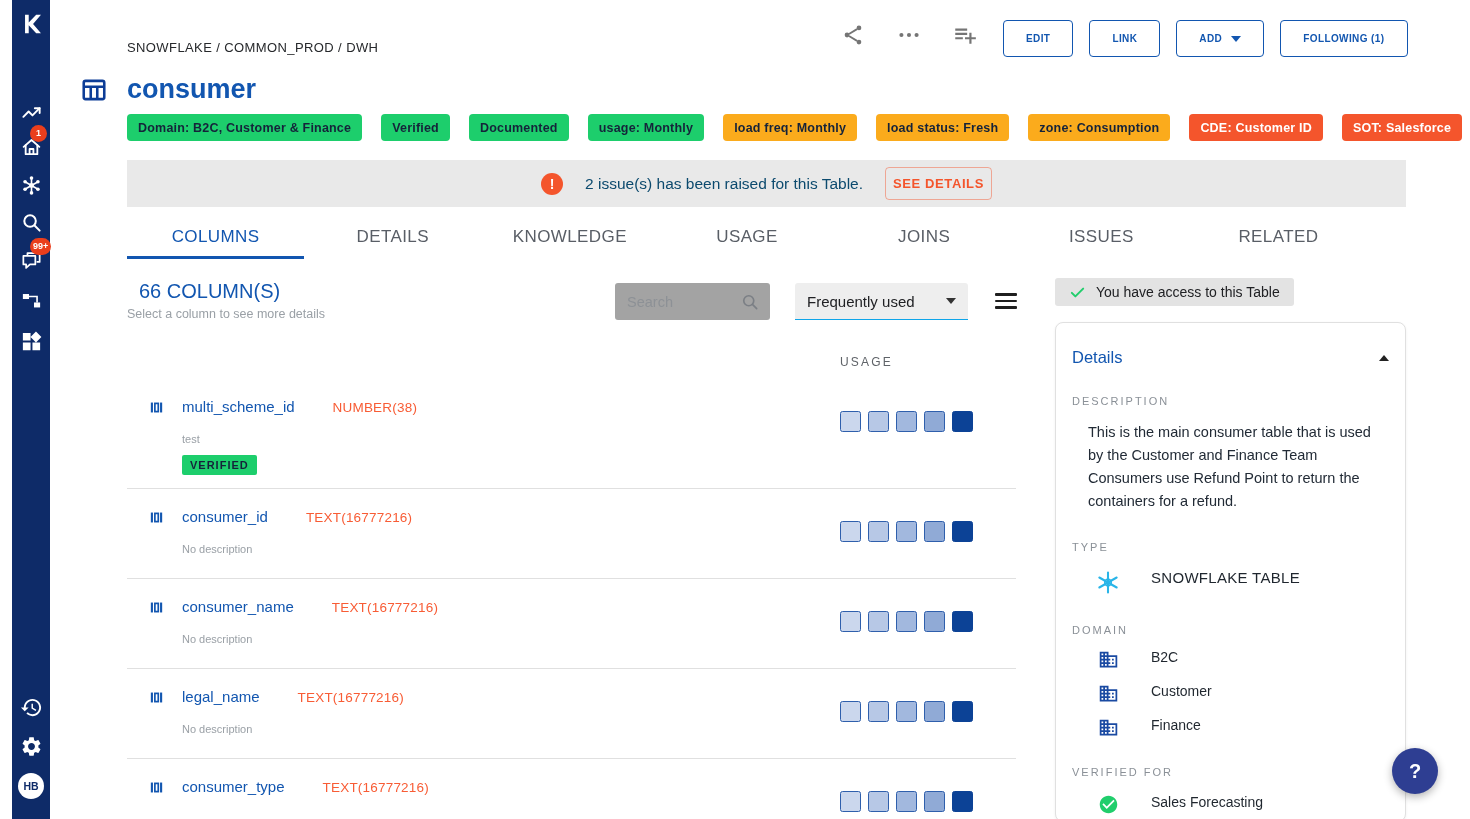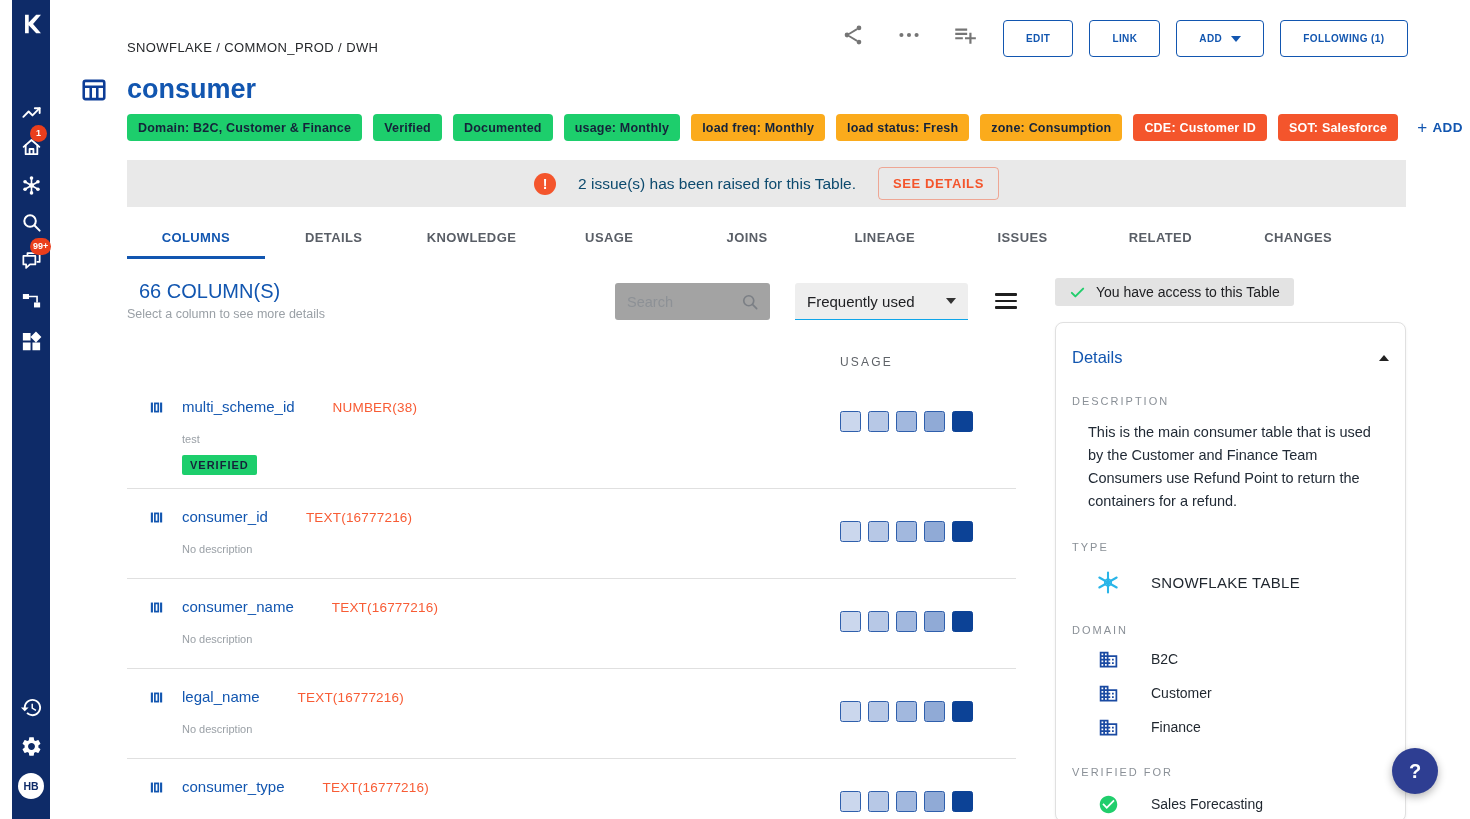--- a/index.html
+++ b/index.html
@@ -21,37 +21,37 @@
   .hdr-icon { width:26px; height:26px; display:flex; align-items:center; justify-content:center; cursor:pointer; }
   .hdr-btns { position:absolute; left:1003px; top:20px; display:flex; gap:16px; }
   .btn-outline { height:37px; border:1.5px solid #1256B0; border-radius:4px; background:#fff; color:#1256B0; font-family:"Liberation Sans",sans-serif; font-size:10px; font-weight:600; letter-spacing:.4px; padding:0 22px; display:flex; align-items:center; gap:9px; cursor:pointer; }
   .caret-down { width:0; height:0; border-left:5px solid transparent; border-right:5px solid transparent; border-top:6px solid #1256B0; }
 
   
   .title-icon { position:absolute; left:80px; top:76px; width:28px; height:28px; }
   .page-title { position:absolute; left:127px; top:74px; font-size:27px; color:#1256B0; }
 
   
-  .tag-row { position:absolute; left:127px; top:114px; width:1290px; display:flex; gap:11px; align-items:center; }
+  .tag-row { position:absolute; left:127px; top:114px; width:1290px; display:flex; gap:19px; align-items:center; }
   .tag { height:27px; border-radius:4px; padding:0 11px; display:flex; align-items:center; font-size:12.5px; font-weight:600; letter-spacing:.2px; white-space:nowrap; cursor:pointer; }
   .tag--green { background:#1DCE6C; color:#15233a; }
   .tag--amber { background:#FBAB1C; color:#15233a; }
   .tag--red   { background:#F4552C; color:#ffffff; }
   .tag-add { color:#1256B0; font-size:13.5px; font-weight:600; letter-spacing:.4px; display:flex; align-items:center; gap:5px; cursor:pointer; margin-left:8px; }
   .tag-add .plus { font-size:17px; font-weight:500; }
 
   
   .issue-banner { position:absolute; left:127px; top:160px; width:1279px; height:47px; background:#E9E9E9; display:flex; align-items:center; justify-content:center; gap:22px; }
   .issue-icon { width:22px; height:22px; border-radius:50%; background:#F4552C; color:#fff; font-weight:bold; font-size:14px; display:flex; align-items:center; justify-content:center; }
   .issue-text { font-size:15.5px; color:#0c4a6e; }
-  .issue-btn { border:1px solid rgba(244,85,44,.45); color:#F4552C; background:transparent; border-radius:4px; font-family:"Liberation Sans",sans-serif; font-size:13px; font-weight:600; letter-spacing:.6px; padding:8px 14px; cursor:pointer; }
+  .issue-btn { border:1px solid rgba(244,85,44,.45); color:#F4552C; background:transparent; border-radius:4px; font-family:"Liberation Sans",sans-serif; font-size:13px; font-weight:600; letter-spacing:.6px; padding:8px 7px; cursor:pointer; }
 
   
   .tabs { position:absolute; left:127px; top:218px; width:1240px; height:41px; display:flex; }
-  .tab { flex:1; display:flex; align-items:center; justify-content:center; font-size:13px; font-weight:700; letter-spacing:.4px; color:#595e66; cursor:pointer; border-bottom:3px solid transparent; }
+  .tab { flex:1; display:flex; align-items:center; justify-content:center; font-size:17px; font-weight:400; letter-spacing:.4px; color:#595e66; cursor:pointer; border-bottom:3px solid transparent; }
   .tab.active { color:#1256B0; border-bottom-color:#1256B0; }
 
   
   .col-count { position:absolute; left:127px; top:280px; font-size:20px; color:#1256B0;margin-left:12px; }
   .col-sub { position:absolute; left:127px; top:307px; font-size:12.5px; color:#9aa0a6; }
   .searchbox { position:absolute; left:615px; top:283px; width:155px; height:37px; background:#a3a3a3; border-radius:3px; display:flex; align-items:center; padding:0 10px 0 12px; }
   .searchbox input { flex:1; border:none; outline:none; background:transparent; font-family:"Liberation Sans",sans-serif; font-size:14.5px; color:#333; width:100px; }
   .searchbox input::placeholder { color:#8d9196; }
   .sortbox { position:absolute; left:795px; top:283px; width:173px; height:37px; background:#EEEEEE; border-bottom:1px solid #0ea5e9; border-radius:3px 3px 0 0; display:flex; align-items:center; padding:0 12px; cursor:pointer; }
   .sortbox .val { flex:1; font-size:15px; color:#202124; }
@@ -80,21 +80,21 @@
   .sq.s5 { background:#0C4296; border-color:#0C4296; }
 
   
   .access-chip { position:absolute; left:1055px; top:278px; height:28px; background:#E3E3E3; border-radius:3px; display:flex; align-items:center; gap:10px; padding:0 14px; font-size:14px; color:#202124; }
   .details-card { position:absolute; left:1055px; top:322px; width:351px; height:500px; background:#fff; border:1px solid #e0e0e0; border-radius:8px; box-shadow:0 1px 3px rgba(0,0,0,.06); padding:25px 16px 0 16px; }
   .dc-head { display:flex; align-items:center; justify-content:space-between; cursor:pointer; }
   .dc-title { font-size:16.5px; color:#1256B0; }
   .dc-caret { width:0; height:0; border-left:5.5px solid transparent; border-right:5.5px solid transparent; border-bottom:6.5px solid #222; }
   .dc-label { font-size:11px; font-weight:500; letter-spacing:2px; color:#8a9097; margin-top:28px; }
   .dc-desc { margin:14px 0 0 16px; width:302px; font-size:14.5px; line-height:1.58; color:#222b36; white-space:pre-line; }
-  .dc-row { display:flex; align-items:center; margin:16px 0 0 23px; }
+  .dc-row { display:flex; align-items:flex-start; margin:16px 0 0 23px; }
   .dc-row .ic { width:26px; display:flex; justify-content:center; }
   .dc-row .lbl { margin-left:30px; font-size:14px; color:#1f262e; }
   .dc-row.type-row .lbl { font-size:15px; letter-spacing:.3px; }
   .dc-domains .dc-row { margin-top:13px; }
   .help-fab { position:absolute; left:1392px; top:748px; width:46px; height:46px; border-radius:50%; background:#2E3E92; color:#fff; font-size:20px; font-weight:bold; display:flex; align-items:center; justify-content:center; box-shadow:0 3px 8px rgba(0,0,0,.3); cursor:pointer; }
 </style>
 </head>
 <body>
 
 <div id="app">
@@ -241,24 +241,22 @@
     <span class="issue-text">2 issue(s) has been raised for this Table.</span>
     <button class="issue-btn">SEE DETAILS</button>
   </div>
 
   <div class="tabs">
       <div class="tab active">COLUMNS</div>
       <div class="tab">DETAILS</div>
       <div class="tab">KNOWLEDGE</div>
       <div class="tab">USAGE</div>
       <div class="tab">JOINS</div>
-      <div class="tab">LINEAGE</div>
       <div class="tab">ISSUES</div>
       <div class="tab">RELATED</div>
-      <div class="tab">CHANGES</div>
     </div>
 
   <div class="col-count">66 COLUMN(S)</div>
   <div class="col-sub">Select a column to see more details</div>
 
   <div class="searchbox">
     <input type="text" placeholder="Search" style="">
     <svg width="20" height="20" viewBox="0 0 24 24" fill="none" stroke="#7b7f85" stroke-width="2" stroke-linecap="round">
         <circle cx="10.5" cy="10.5" r="6"></circle>
         <line x1="15.2" y1="15.2" x2="20" y2="20"></line>

